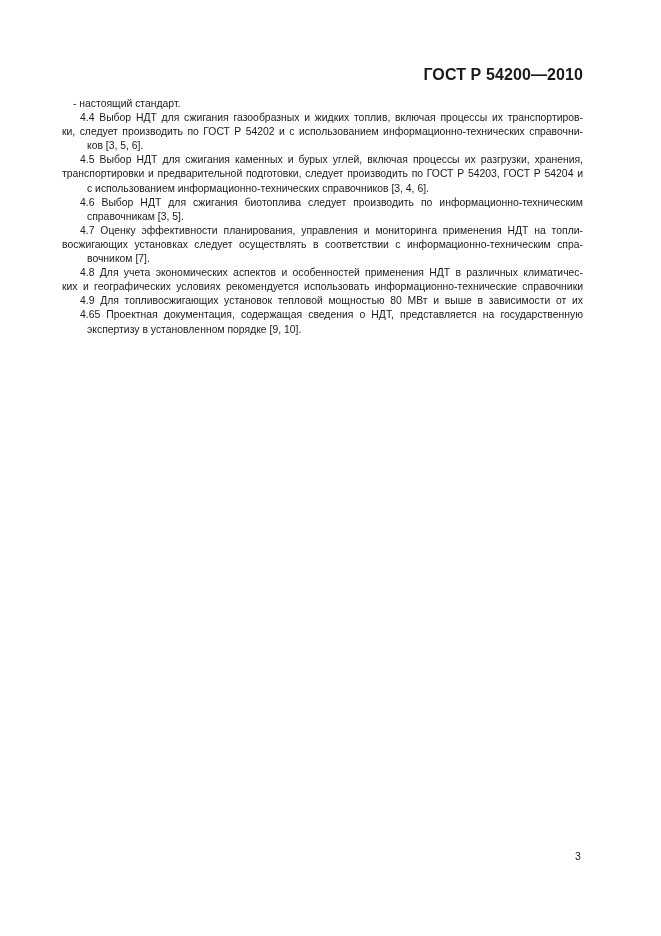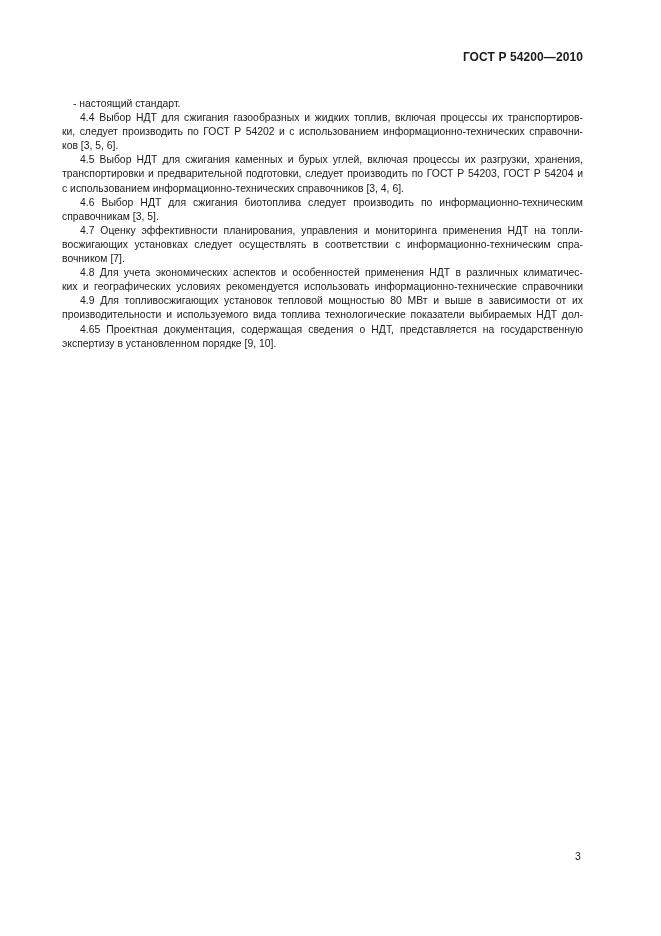--- a/index.html
+++ b/index.html
@@ -1,21 +1,21 @@
 <!DOCTYPE html>
 <html><head>
   <meta charset="utf-8">
   <style>
     html, body { margin: 0; padding: 0; background: #ffffff; }
     body { width: 661px; height: 936px; position: relative; overflow: hidden;
            font-family: "Liberation Sans", sans-serif; color: #1a1a1a; }
-    .header { position: absolute; top: 50px; right: 78px; font-weight: bold; font-size: 12px; letter-spacing: 0.1px; }
+    .header { position: absolute; top: 66px; right: 78px; font-weight: bold; font-size: 16px; letter-spacing: 0.1px; }
     .body { position: absolute; top: 97px; left: 62px; width: 521px; font-size: 10.4px; line-height: 14.1px; }
     .ln { display: block; text-align: justify; text-align-last: justify; white-space: nowrap; height: 14.1px; }
-    .ln.last { text-align-last: left; }
+    .ln.last { text-align-last: left; margin-left: 25px; }
     .ln.ind { padding-left: 18px; }
     .ln.dash { padding-left: 11px; text-align-last: left; }
     .pagenum { position: absolute; top: 850px; left: 575px; font-size: 10.5px; }
   </style>
 </head>
 <body>
 
 <div class="header">ГОСТ Р 54200—2010</div>
 
 <div class="body" id="body">
@@ -27,18 +27,17 @@
     <div class="ln">транспортировки и предварительной подготовки, следует производить по ГОСТ Р 54203, ГОСТ Р 54204 и</div>
     <div class="ln last">с использованием информационно-технических справочников [3, 4, 6].</div>
     <div class="ln ind">4.6  Выбор НДТ для сжигания биотоплива следует производить по информационно-техническим</div>
     <div class="ln last">справочникам [3, 5].</div>
     <div class="ln ind">4.7  Оценку эффективности планирования, управления и мониторинга применения НДТ на топли-</div>
     <div class="ln">восжигающих установках следует осуществлять в соответствии с информационно-техническим спра-</div>
     <div class="ln last">вочником [7].</div>
     <div class="ln ind">4.8  Для учета экономических аспектов и особенностей применения НДТ в различных климатичес-</div>
     <div class="ln">ких и географических условиях рекомендуется использовать информационно-технические справочники</div>
     <div class="ln ind">4.9  Для топливосжигающих установок тепловой мощностью 80 МВт и выше в зависимости от их</div>
-    <div class="ln">производительности и используемого вида топлива технологические показатели выбираемых НДТ дол-</div>
     <div class="ln ind">4.65  Проектная документация, содержащая сведения о НДТ, представляется на государственную</div>
     <div class="ln last">экспертизу в установленном порядке [9, 10].</div>
   </div>
 
 <div class="pagenum">3</div>
 
 </body></html>

